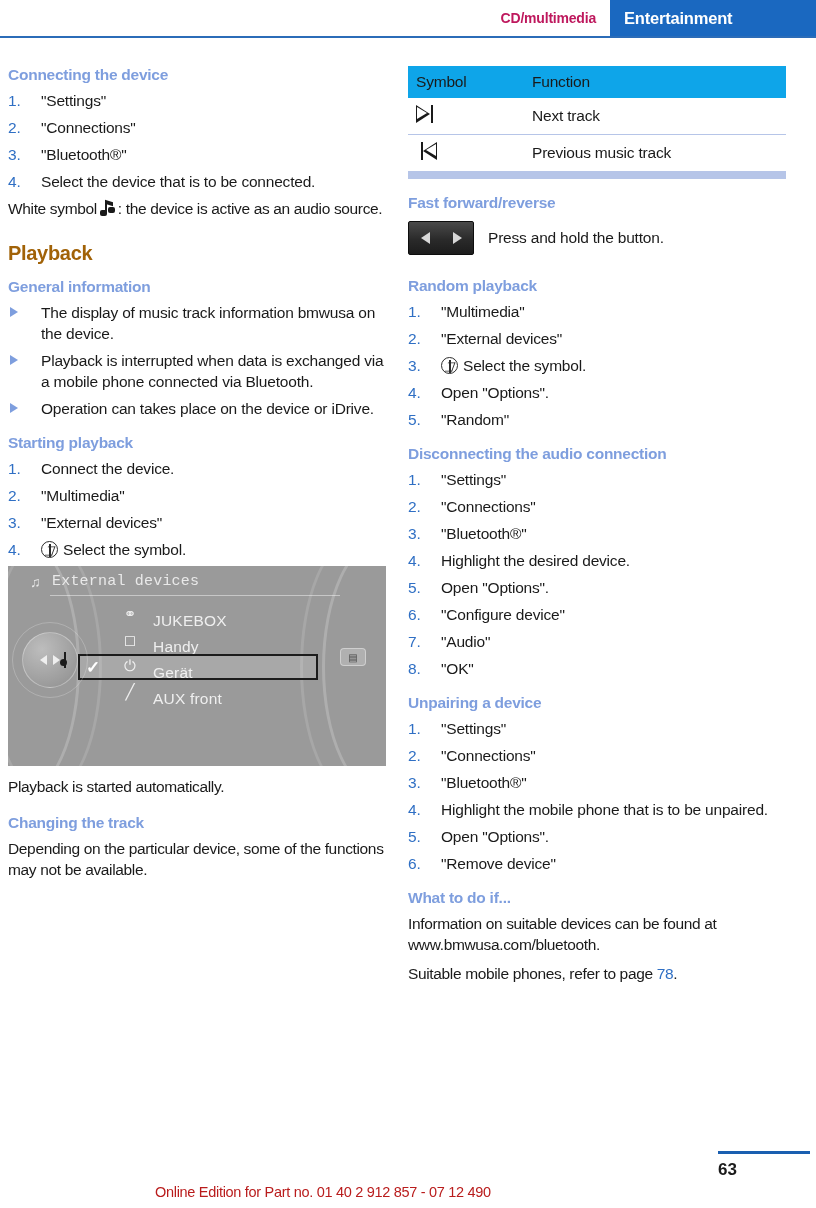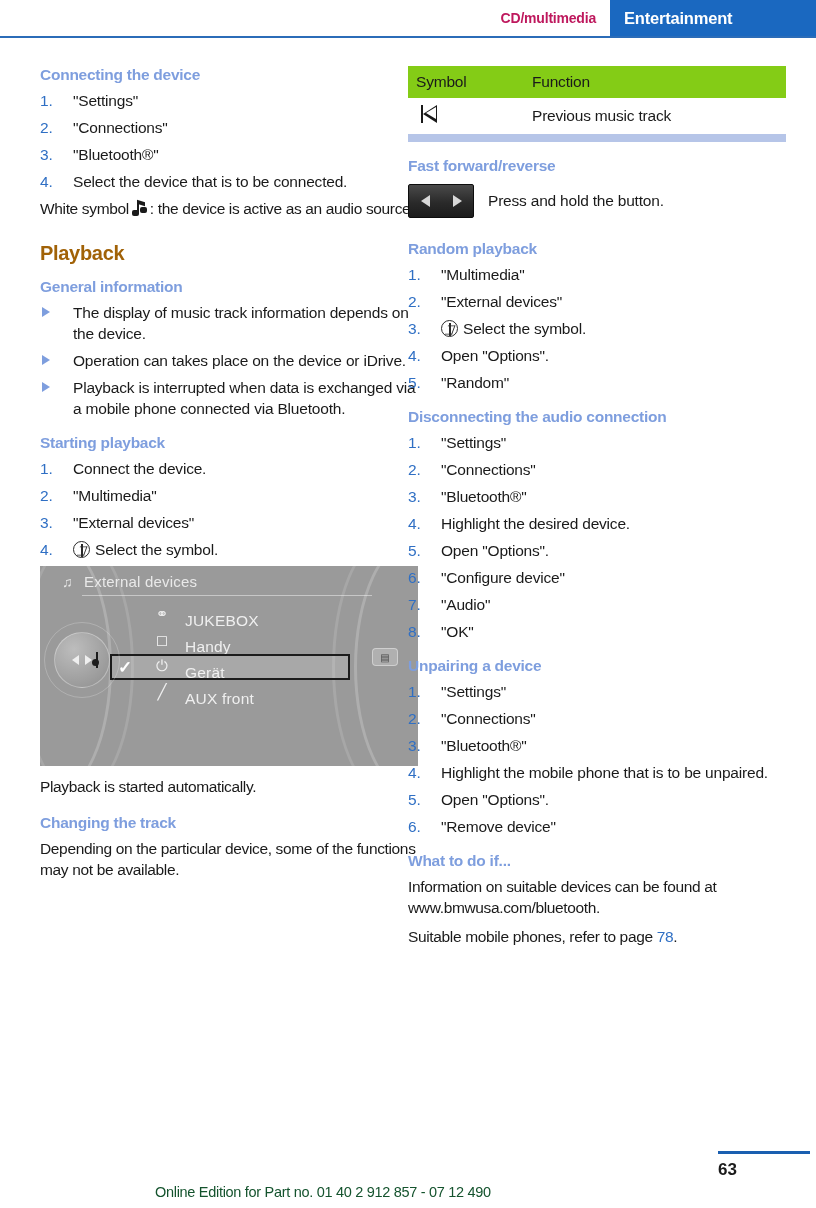--- a/index.html
+++ b/index.html
@@ -33,21 +33,21 @@
     min-width: 206px;
     background: #1a68c0;
     color: #ffffff;
     font-size: 16.5px; font-weight: bold; letter-spacing: -0.2px;
   }
 
   
   .col {
     position: absolute; top: 66px; width: 380px;
   }
-  .col-left  { left: 8px; margin-left: 32px; }
+  .col-left  { left: 8px; }
   .col-right { left: 408px; }
 
   h3.sect {
     color: #7e9ede;
     font-size: 15.5px;
     font-weight: bold;
     letter-spacing: -0.25px;
     margin: 0 0 6px 0;
   }
   h2.chapter {
@@ -150,21 +150,21 @@
     width: 7px; height: 6px; background: #1a1a1a; border-radius: 2px;
   }
   .note-head2 {
     position: absolute; left: 8px; top: 6px;
     width: 7px; height: 6px; background: #1a1a1a; border-radius: 2px;
   }
 
   
   .symtable { width: 378px; border-collapse: collapse; }
   .symtable th {
-    background: #84cc16;
+    background: #0ea5e9;
     text-align: left;
     font-size: 15.5px;
     font-weight: normal;
     letter-spacing: -0.2px;
     padding: 7px 0 7px 8px;
     color: #1a1a1a;
   }
   .symtable th.col-sym { width: 116px; }
   .symtable td {
     padding: 7px 0 7px 8px;
@@ -257,21 +257,21 @@
     position: absolute; top: -28px; height: 258px;
     border-radius: 50%;
     border: 3px solid rgba(255,255,255,0.20);
   }
   .id-bg-l1 { left: -46px; width: 118px; }
   .id-bg-l2 { left: -18px; width: 112px; border-color: rgba(255,255,255,0.13); }
   .id-bg-r1 { right: -58px; width: 122px; }
   .id-bg-r2 { right: -24px; width: 110px; border-color: rgba(255,255,255,0.13); }
   .id-title {
     position: absolute; left: 44px; top: 7px;
-    color: #e9e9e9; font-size: 15px; letter-spacing: 0.2px;
+    color: #e9e9e9; font-size: 15px; letter-spacing: 0.2px; font-family: Liberation Mono, monospace;
   }
   .id-title-icon {
     position: absolute; left: 22px; top: 9px;
     width: 17px; height: 14px;
     color: #e9e9e9; font-size: 14px; line-height: 14px;
   }
   .id-rule {
     position: absolute; left: 42px; top: 29px; width: 290px; height: 1px;
     background: rgba(255,255,255,0.45);
   }
@@ -341,21 +341,21 @@
     position: absolute; right: 20px; top: 82px;
     width: 26px; height: 18px; border-radius: 4px;
     background: #b0b0b0; border: 1px solid rgba(255,255,255,0.4);
     display: flex; align-items: center; justify-content: center;
     color: #4a4a4a; font-size: 10px;
   }
 
   
   .footer-note {
     position: absolute; left: 155px; bottom: 8px;
-    font-size: 14.5px; letter-spacing: -0.3px; color: #14532d;
+    font-size: 14.5px; letter-spacing: -0.3px; color: #b91c1c;
   }
   .pagenum-wrap {
     position: absolute; right: 8px; bottom: 28px;
     width: 90px; text-align: left;
   }
   .pagenum-rule { width: 92px; height: 3px; background: #1a5fb0; }
   .pagenum {
     font-size: 17px; color: #1a1a1a; margin-top: 6px; font-weight: bold;
   }
 </style>
@@ -387,23 +387,23 @@
 
     <div class="gap-md"></div>
 
     <h2 class="chapter">Playback</h2>
 
     <div class="gap-sm"></div>
 
     <h3 class="sect">General information</h3>
 
     <ul class="bullets">
-      <li><span class="tri"></span><span>The display of music track information depends on the device.</span></li>
+      <li><span class="tri"></span><span>The display of music track information bmwusa on the device.</span></li>
+      <li><span class="tri"></span><span>Playback is interrupted when data is exchanged via a mobile phone connected via Bluetooth.</span></li>
       <li><span class="tri"></span><span>Operation can takes place on the device or iDrive.</span></li>
-      <li><span class="tri"></span><span>Playback is interrupted when data is exchanged via a mobile phone connected via Bluetooth.</span></li>
     </ul>
 
     <div class="gap-sm"></div>
 
     <h3 class="sect">Starting playback</h3>
 
     <ol class="steps">
       <li><span class="num">1.</span><span>Connect the device.</span></li>
       <li><span class="num">2.</span><span>"Multimedia"</span></li>
       <li><span class="num">3.</span><span>"External devices"</span></li>
@@ -462,20 +462,30 @@
   <div class="col col-right">
 
     <table class="symtable">
       <thead>
         <tr>
           <th class="col-sym">Symbol</th>
           <th>Function</th>
         </tr>
       </thead>
       <tbody>
+        <tr>
+          <td>
+            <span class="icon-next">
+              <span class="tri-o"></span>
+              <span class="tri-in"></span>
+              <span class="bar"></span>
+            </span>
+          </td>
+          <td>Next track</td>
+        </tr>
         <tr class="last">
           <td>
             <span class="icon-prev">
               <span class="tri-o"></span>
               <span class="tri-in"></span>
               <span class="bar"></span>
             </span>
           </td>
           <td>Previous music track</td>
         </tr>

